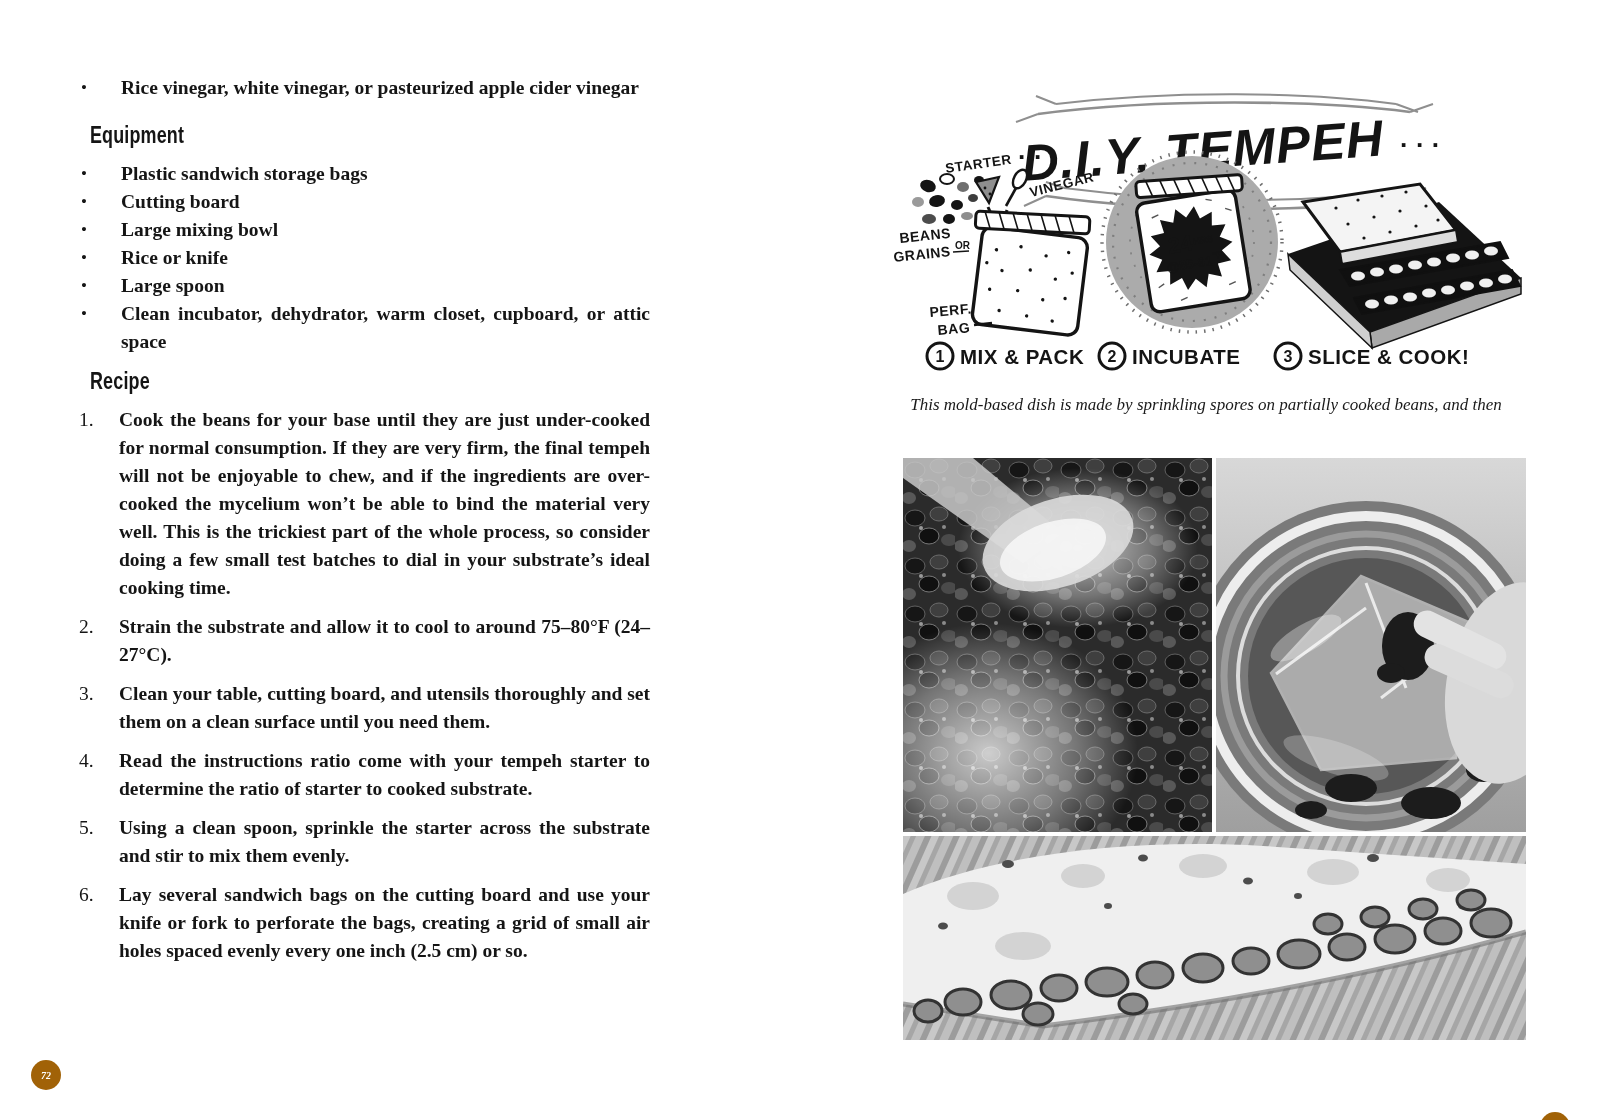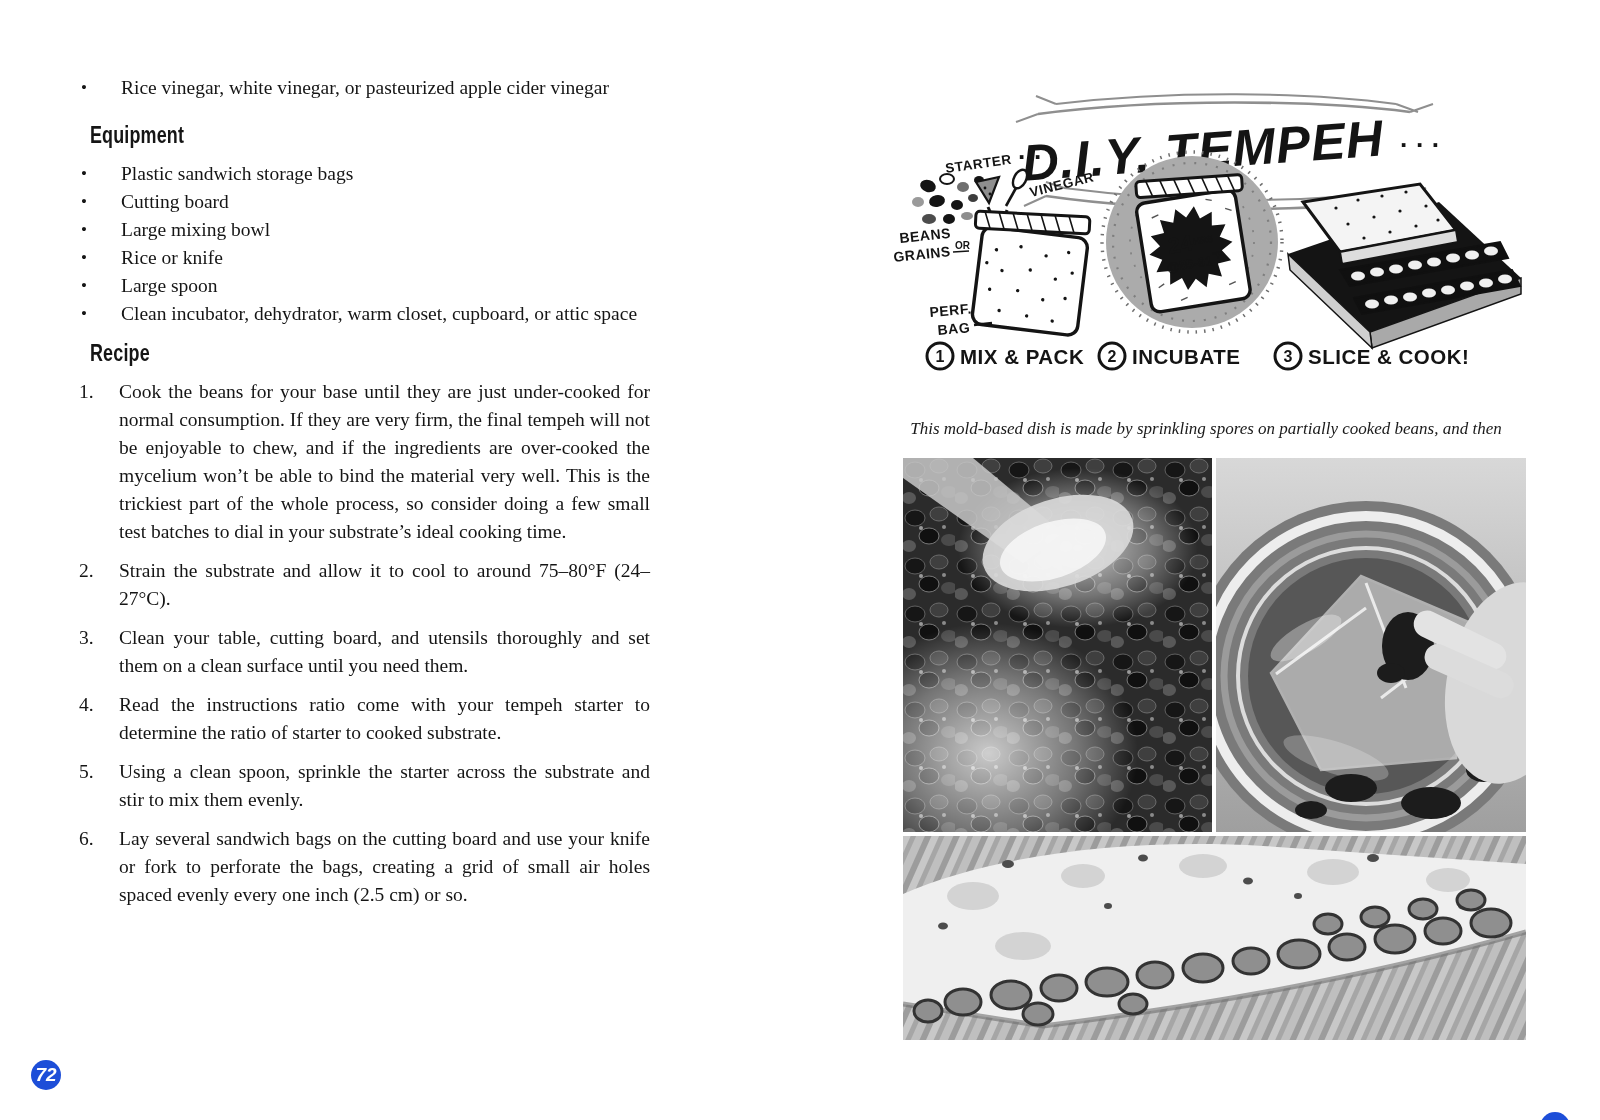--- a/index.html
+++ b/index.html
@@ -4,46 +4,46 @@
 <style>
   html,body { margin:0; padding:0; }
   body {
     width:1600px; height:1120px; background:#ffffff; position:relative;
     font-family:"Liberation Serif", serif; color:#151515; overflow:hidden;
   }
   
   .leftcol { position:absolute; left:78px; top:74px; width:572px; font-size:19.5px; line-height:28px; }
   .row { display:flex; }
   .row .g { width:40px; flex:none; }
-  .row .t { width:532px; text-align:justify; }
+  .row .t { width:532px; text-align:justify;font-weight:bold; }
   .bullet { font-size:17px; padding-left:3px; }
   .num { padding-left:1px; }
   h2.headline {
     font-family:"Liberation Sans", sans-serif; font-weight:700; font-size:23px;
     margin:12px; line-height:26px;
   }
   h2.headline span { display:inline-block; transform:scaleX(.78); transform-origin:left center; letter-spacing:.2px; }
   .mb20 { margin-bottom:20px; }
   .mt18 { margin-top:19px; }
   .mb8  { margin-bottom:8px; }
   .step { margin-bottom:11px; }
   
   .pageno {
-    position:absolute; width:30px; height:30px; border-radius:50%; background:#1d4ed8;
-    color:#fff; font-family:Liberation Sans, sans-serif; font-weight:700; font-style:italic;
-    font-size:19px; display:flex; align-items:center; justify-content:center;
+    position:absolute; width:30px; height:30px; border-radius:50%; background:#a16207;
+    color:#fff; font-family:Liberation Serif, serif; font-weight:700; font-style:italic;
+    font-size:10px; display:flex; align-items:center; justify-content:center;
   }
   .pageno.left  { left:31px;  top:1060px; }
   .pageno.right { left:1540px; top:1112px; }
   
   .illo { position:absolute; left:888px; top:84px; width:637px; height:296px; }
   .illo text { font-family:"Liberation Sans", sans-serif; font-weight:700; fill:#141414; }
   .caption {
     position:absolute; left:886px; top:393px; width:640px; text-align:center;
-    font-style:italic; font-size:17px; line-height:23px; color:#1a1a1a;margin-top:24px;
+    font-style:italic; font-size:17px; line-height:23px; color:#1a1a1a;
   }
   .photo { position:absolute; display:block; }
   #photo1 { left:903px;  top:458px; width:309px; height:374px; }
   #photo2 { left:1216px; top:458px; width:310px; height:374px; }
   #photo3 { left:903px;  top:836px; width:623px; height:204px; }
 </style>
 </head>
 <body>
 
 <div class="leftcol">

